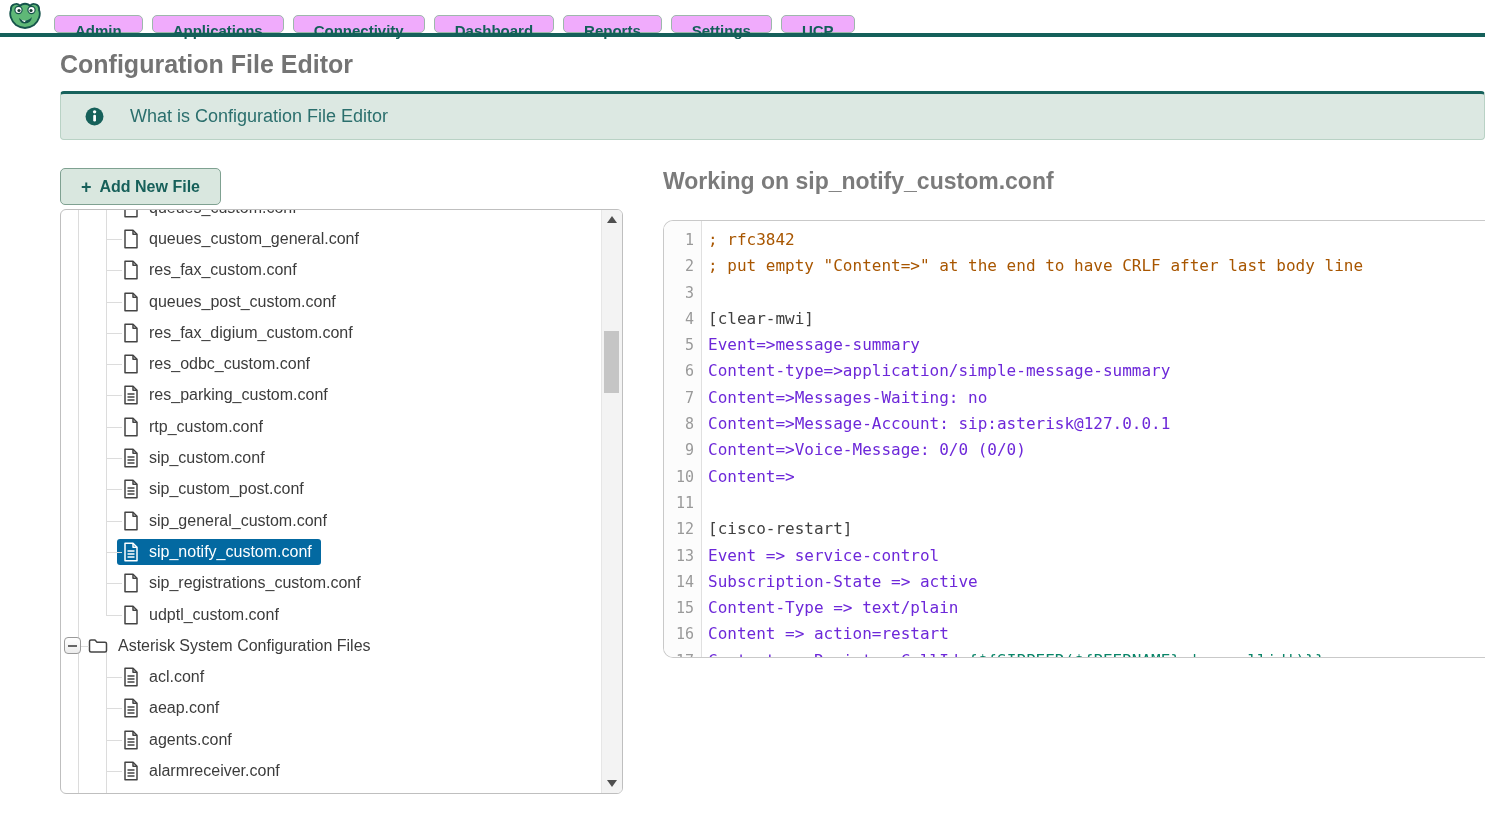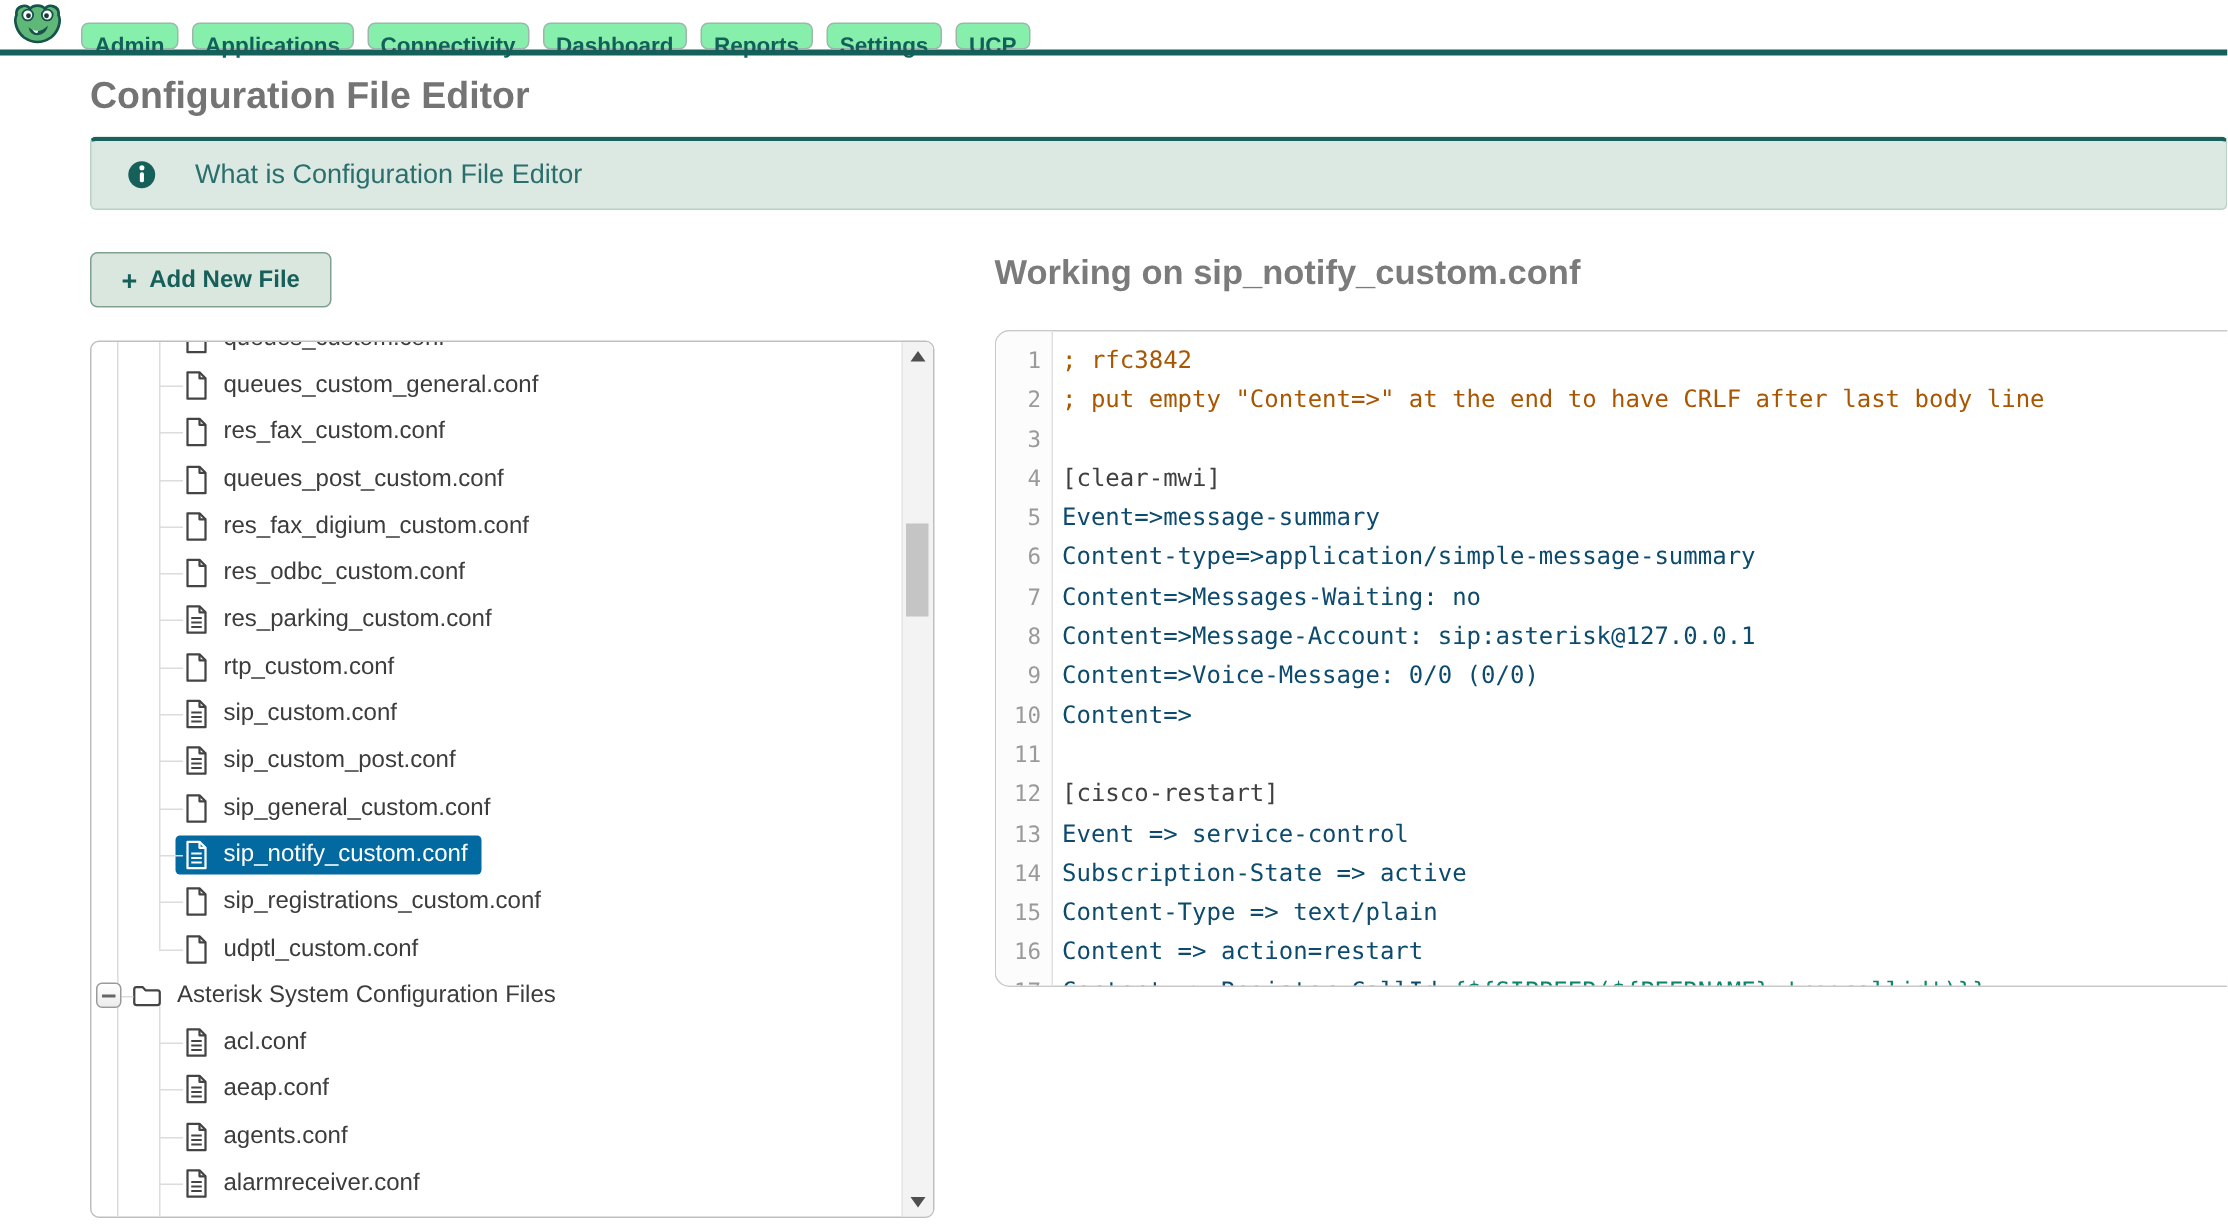--- a/index.html
+++ b/index.html
@@ -7,23 +7,23 @@
   body {
     width:1485px; height:816px; overflow:hidden;
     background:#fff; font-family:"Liberation Sans", sans-serif;
   }
 
   
   .navbar { height:37px; border-bottom:4px solid #15605a; display:flex; align-items:flex-end; padding-left:8px; background:#fff; }
   .logo { width:34px; height:30px; align-self:center; margin:0 12px 2px 0; cursor:pointer; }
   .tabs { display:flex; align-items:flex-end; }
   .tab {
-    background:#86efac; border:1px solid #9db8ab; border-radius:5px;
+    background:#f0abfc; border:1px solid #9db8ab; border-radius:5px;
     color:#135f59; font-weight:bold; font-size:15px;
-    padding:0 8px; height:18px; line-height:29px; margin-right:9px; cursor:pointer;
+    padding:0 20px; height:18px; line-height:29px; margin-right:9px; cursor:pointer;
   }
 
   
   h1.page-title { font-size:25px; color:#747474; margin:13px 0 12px 60px; font-weight:bold; }
   .banner {
     margin-left:60px; background:#dce8e2;
     border:1px solid #b9d2c5; border-top:3px solid #17625c; border-radius:4px;
     display:flex; align-items:center; padding:12px 16px;
     color:#2b6f6d; font-size:18px; cursor:pointer;
   }
@@ -37,21 +37,21 @@
   .add-btn {
     display:inline-flex; align-items:center; gap:8px;
     background:#d9e7df; border:1px solid #7fa191; border-radius:5px;
     color:#17605a; font-weight:bold; font-size:16px;
     height:37px; padding:0 20px; cursor:pointer; font-family:inherit;
   }
   .add-btn .plus { font-size:18px; font-weight:bold; line-height:1; }
 
   
   .tree-panel {
-    margin-top:22px; position:relative; height:585px;
+    margin-top:4px; position:relative; height:585px;
     border:1px solid #bfbfbf; border-radius:6px; overflow:hidden; background:#fff;
   }
   .tree-content { position:absolute; top:-18px; left:0; right:22px; }
   .g { position:absolute; width:1px; background:#dcdcdc; }
   #g-root { left:17px; top:0; height:650px; }
   #g-a    { left:45px; top:0; height:423px; }
   #g-b    { left:45px; top:454px; height:196px; }
 
   .trow { height:31.3px; display:flex; align-items:center; position:relative; font-size:16px; color:#3c3c3c; cursor:pointer; }
   .trow.lvl2 { padding-left:62px; }
@@ -89,21 +89,21 @@
     background:#fff; font-family:"DejaVu Sans Mono", monospace;
     font-size:16px; line-height:26.3px; cursor:text;
   }
   .gutter-bg { position:absolute; left:0; top:0; bottom:0; width:38px; background:#fcfcfc; border-right:1px solid #e0e0e0; }
   .code-lines { position:relative; padding-top:6px; }
   .cl { display:flex; white-space:pre; }
   .ln { flex:0 0 38px; text-align:right; padding-right:8px; color:#9a9a9a; font-size:15px; }
   .lc { padding-left:6px; color:#141414; }
   .tok-comment { color:#a85600; }
   .tok-section { color:#404040; font-weight:normal; }
-  .tok-plain   { color:#0c4a6e; }
+  .tok-plain   { color:#6d28d9; }
   .tok-type    { color:#0a8568; }
 </style>
 </head>
 <body>
 
 <header class="navbar">
   <div class="logo">
     <svg viewBox="0 0 34 30" width="34" height="30">
       <path d="M3 9 C2 3 10 1 12 5 C14 2 20 2 22 5 C24 1 32 3 31 9 C33 13 31 20 26 24 C20 28 14 28 8 24 C3 20 1 13 3 9 Z" fill="#5fb877" stroke="#15534b" stroke-width="1.8"></path>
       <circle cx="10.5" cy="9" r="3.6" fill="#fff" stroke="#15534b" stroke-width="1.2"></circle>

